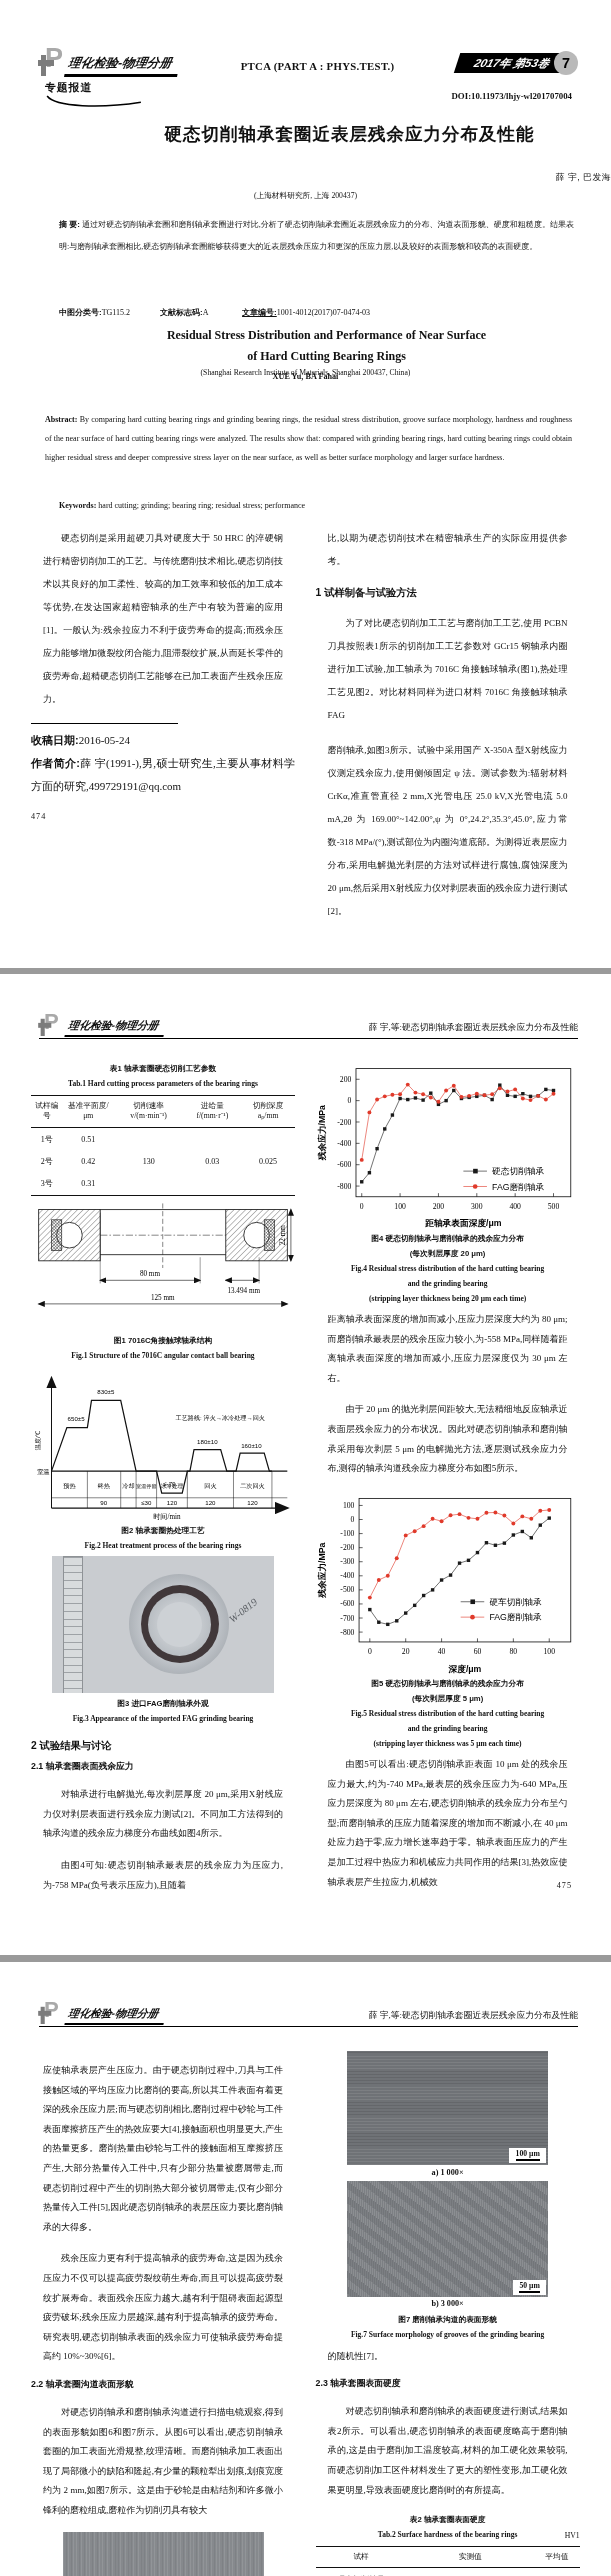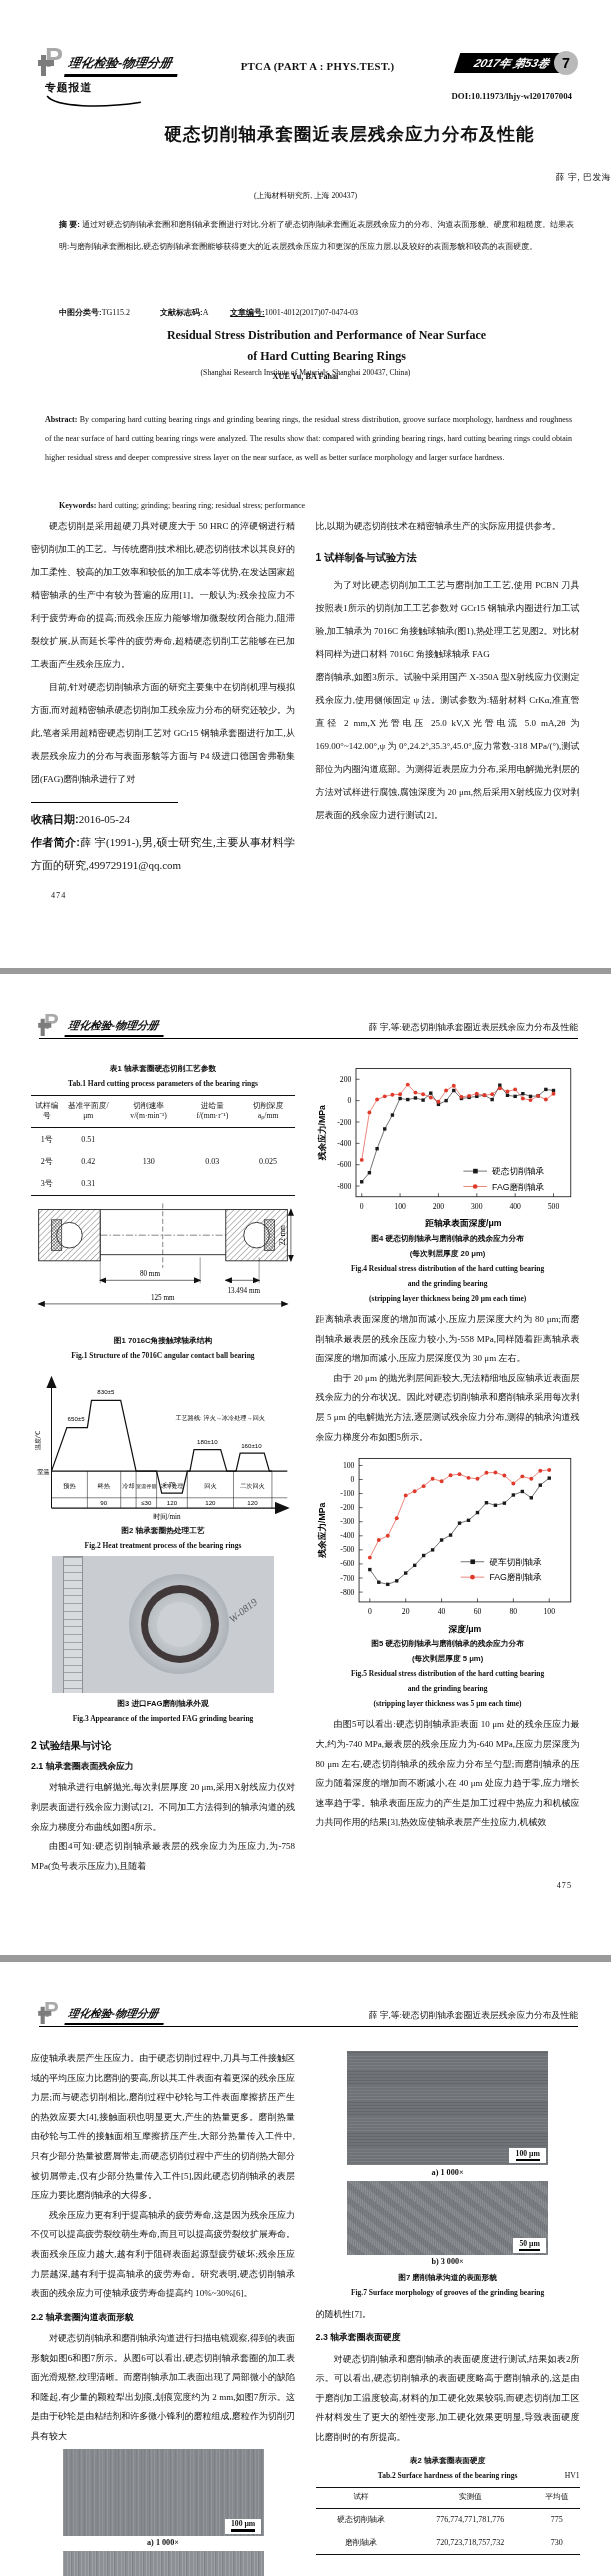--- a/index.html
+++ b/index.html
@@ -36,28 +36,28 @@
   .entitle{margin:0;text-align:center;font:bold 12px "Liberation Serif",serif;line-height:21.6px;padding-left:21px;}
   .enmeta{text-align:center;font:bold 8.2px "Liberation Serif",serif;}
   .enaffil{text-align:center;font:7.7px "Liberation Serif",serif;}
   .enblk{font-size:8px;line-height:19px;text-align:justify;font-family:"Liberation Serif",serif;}
   .enblk .lab{font-weight:bold;}
   
   .cols{display:flex;gap:20.6px;}
   .col{width:264px;flex:none;}
   .cnbody{font-size:9px;text-align:justify;}
   .lh45 p{line-height:23px;} .lh38 p{line-height:19.6px;}
-  p.para{margin:0;text-indent:2em;}
+  p.para{margin:12px;text-indent:2em;}
   p.para.ni{text-indent:0;}
   .h1c{font:bold 10.3px "Liberation Sans",sans-serif;margin:13.4px 0 8.2px;}
   .h2c{font:bold 8.8px "Liberation Sans",sans-serif;margin:8.2px 0 5.2px;}
   .footrule{width:147px;border-top:1px solid #000;margin:11.3px 0 5.2px;}
   .fnote{margin:0;font-size:11px;line-height:14px;text-align:justify;}
   .fnote .lab{font-family:"Liberation Sans",sans-serif;font-weight:bold;}
-  .pno{font:8.2px "Liberation Serif",serif;letter-spacing:1px;margin-left:20px;}
+  .pno{font:8.2px "Liberation Serif",serif;letter-spacing:1px;}
   
   .phdr{display:flex;align-items:flex-end;border-bottom:1px solid #000;padding-bottom:2.1px;}
   .phdr .runtitle{flex:1;text-align:right;font:8.8px "Liberation Serif",serif;padding-bottom:2.1px;white-space:nowrap;}
   .plogo.small{transform:scale(.82);transform-origin:left bottom;}
   
   .capcn{font:bold 7.7px "Liberation Sans",sans-serif;text-align:center;line-height:15px;}
   .capen{font:bold 7.5px "Liberation Serif",serif;text-align:center;line-height:15px;}
   .tblwrap{margin:4.1px 0 7.2px;}
   .tbl{width:100%;border-collapse:collapse;border-top:1.5px solid #111;border-bottom:1.5px solid #111;
        font-size:7.7px;}
@@ -113,41 +113,40 @@
   <div class="abs authors" style="top:172px;left:0;width:100%;">薛  宇, 巴发海</div>
   <div class="abs affil" style="top:191px;left:0;width:100%;">(上海材料研究所, 上海 200437)</div>
 
   <div class="abs cnblk" style="top:214px;left:59px;width:515px;">
     <span class="lab">摘  要:</span>
     <span>通过对硬态切削轴承套圈和磨削轴承套圈进行对比,分析了硬态切削轴承套圈近表层残余应力的分布、沟道表面形貌、硬度和粗糙度。结果表明:与磨削轴承套圈相比,硬态切削轴承套圈能够获得更大的近表层残余压应力和更深的压应力层,以及较好的表面形貌和较高的表面硬度。</span>
   </div>
   <div class="abs cnblk" style="top:302px;left:59px;width:515px;">
     <span class="lab">中图分类号:</span><span>TG115.2</span>
     <span class="lab" style="margin-left:28px;">文献标志码:</span><span>A</span>
-    <span class="lab" style="margin-left:20px;text-decoration:underline;">文章编号:</span><span>1001-4012(2017)07-0474-03</span>
+    <span class="lab" style="margin-left:32px;text-decoration:underline;">文章编号:</span><span>1001-4012(2017)07-0474-03</span>
   </div>
 
   <h2 class="abs entitle" style="top:325px;left:0;width:100%;">Residual Stress Distribution and Performance of Near Surface</h2>
   <h2 class="abs entitle" style="top:346px;left:0;width:100%;">of Hard Cutting Bearing Rings</h2>
   <div class="abs enmeta" style="top:372px;left:0;width:100%;">XUE Yu, BA Fahai</div>
   <div class="abs enaffil" style="top:368px;left:0;width:100%;">(Shanghai Research Institute of Materials, Shanghai 200437, China)</div>
 
   <div class="abs enblk" style="top:410px;left:45px;width:527px;">
     <span class="lab">Abstract:</span>
     <span>By comparing hard cutting bearing rings and grinding bearing rings, the residual stress distribution, groove surface morphology, hardness and roughness of the near surface of hard cutting bearing rings were analyzed. The results show that: compared with grinding bearing rings, hard cutting bearing rings could obtain higher residual stress and deeper compressive stress layer on the near surface, as well as better surface morphology and larger surface hardness.</span>
   </div>
   <div class="abs enblk" style="top:496px;left:59px;width:515px;">
     <span class="lab">Keywords:</span>
     <span>hard cutting; grinding; bearing ring; residual stress; performance</span>
   </div>
 
   <div class="abs cols cnbody lh45" style="top:515px;left:31px;width:549px;">
     <div class="col">
       <p class="para">硬态切削是采用超硬刀具对硬度大于 50 HRC 的淬硬钢进行精密切削加工的工艺。与传统磨削技术相比,硬态切削技术以其良好的加工柔性、较高的加工效率和较低的加工成本等优势,在发达国家超精密轴承的生产中有较为普遍的应用[1]。一般认为:残余拉应力不利于疲劳寿命的提高;而残余压应力能够增加微裂纹闭合能力,阻滞裂纹扩展,从而延长零件的疲劳寿命,超精硬态切削工艺能够在已加工表面产生残余压应力。</p>
-      <p class="para">目前,针对硬态切削轴承方面的研究主要集中在切削机理与模拟方面,而对超精密轴承硬态切削加工残余应力分布的研究还较少。为此,笔者采用超精密硬态切削工艺对 GCr15 钢轴承套圈进行加工,从表层残余应力的分布与表面形貌等方面与 P4 级进口德国舍弗勒集团(FAG)磨削轴承进行了对</p>
       <div class="footrule"></div>
       <p class="fnote"><span class="lab">收稿日期:</span><span>2016-05-24</span></p>
       <p class="fnote"><span class="lab">作者简介:</span><span>薛 宇(1991-),男,硕士研究生,主要从事材料学方面的研究,499729191@qq.com</span></p>
       <div class="pno" style="margin-top:13.4px;">474</div>
     </div>
     <div class="col">
       <p class="para ni">比,以期为硬态切削技术在精密轴承生产的实际应用提供参考。</p>
       <h3 class="h1c">1  试样制备与试验方法</h3>
       <p class="para">为了对比硬态切削加工工艺与磨削加工工艺,使用 PCBN 刀具按照表1所示的切削加工工艺参数对 GCr15 钢轴承内圈进行加工试验,加工轴承为 7016C 角接触球轴承(图1),热处理工艺见图2。对比材料同样为进口材料 7016C 角接触球轴承 FAG</p>
       <p class="para ni">磨削轴承,如图3所示。试验中采用国产 X-350A 型X射线应力仪测定残余应力,使用侧倾固定 ψ 法。测试参数为:辐射材料 CrKα,准直管直径 2 mm,X光管电压 25.0 kV,X光管电流 5.0 mA,2θ 为 169.00°~142.00°,ψ 为 0°,24.2°,35.3°,45.0°,应力常数-318 MPa/(°),测试部位为内圈沟道底部。为测得近表层应力分布,采用电解抛光剥层的方法对试样进行腐蚀,腐蚀深度为 20 μm,然后采用X射线应力仪对剥层表面的残余应力进行测试[2]。</p>
@@ -547,21 +546,21 @@
     </div>
 
     <div class="col">
       <div class="sem" style="height:114px;background:#6f7276;background-image:repeating-linear-gradient(0deg,rgba(255,255,255,.09) 0 0.5px,rgba(0,0,0,.10) 0.5px 1px,transparent 1px 3.1px);">
         <div class="scale">
               <div class="st">100 μm</div>
               <div class="bar"></div>
             </div>
       </div>
       <div class="imglab">a) 1 000×</div>
-      <div class="sem" style="height:74px;background:#7c7f83;background-image:repeating-linear-gradient(94deg,rgba(255,255,255,.12) 0 0.5px,rgba(0,0,0,.08) 0.5px 1px,transparent 1px 2.1px);">
+      <div class="sem" style="height:116px;background:#7c7f83;background-image:repeating-linear-gradient(94deg,rgba(255,255,255,.12) 0 0.5px,rgba(0,0,0,.08) 0.5px 1px,transparent 1px 2.1px);">
         <div class="scale">
               <div class="st">50 μm</div>
               <div class="bar"></div>
             </div>
       </div>
       <div class="imglab">b) 3 000×</div>
       <div class="capcn">图7  磨削轴承沟道的表面形貌</div>
       <div class="capen">Fig.7  Surface morphology of grooves of the grinding bearing</div>
 
       <p class="para ni" style="margin-top:4.1px;">的随机性[7]。</p>

